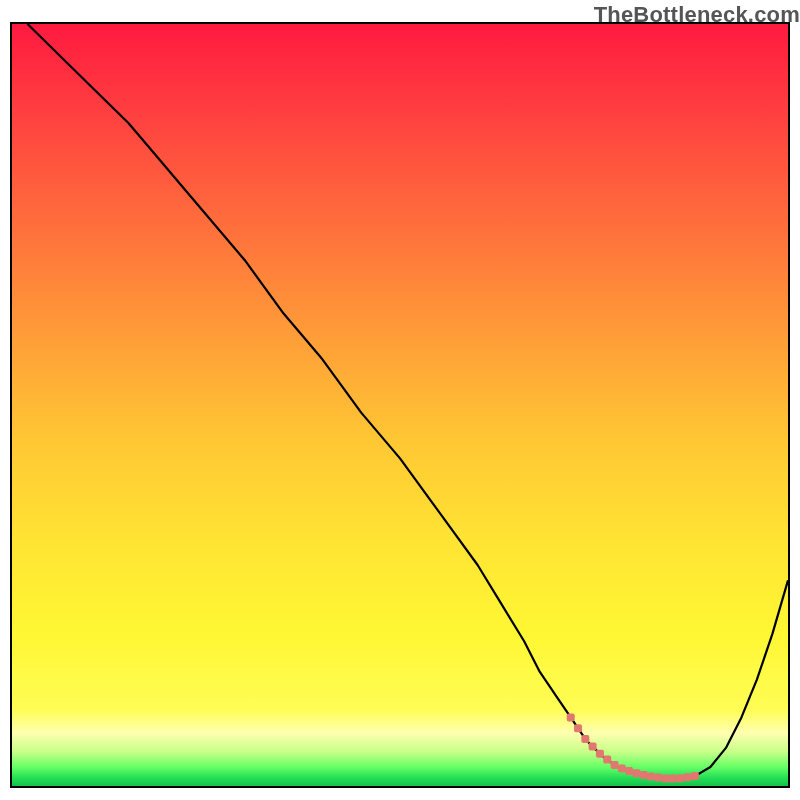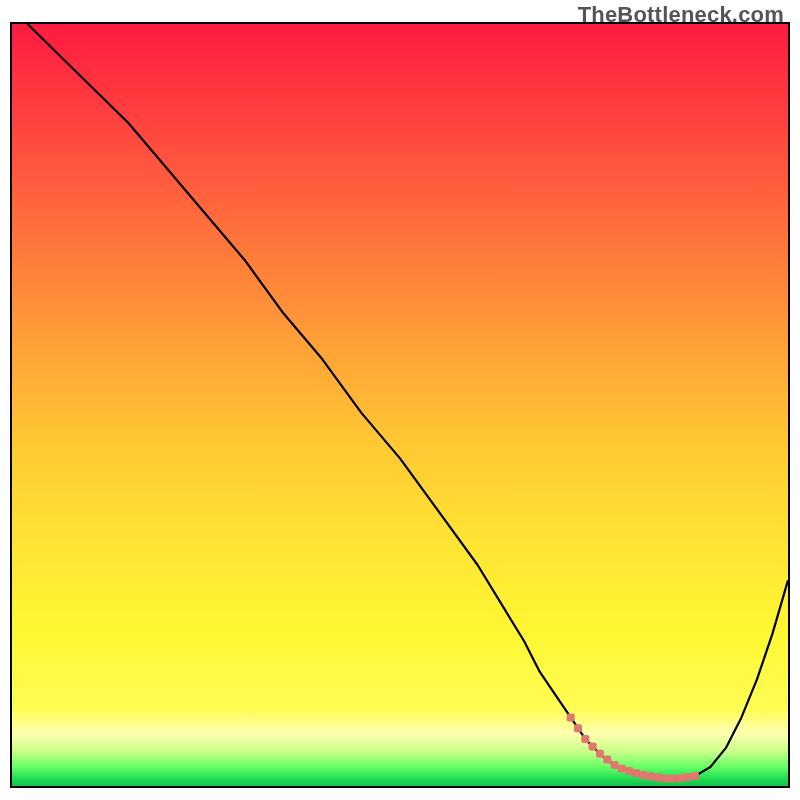--- a/index.html
+++ b/index.html
@@ -12,21 +12,21 @@
     overflow: hidden;
   }
   .container {
     position: relative;
     width: 800px;
     height: 800px;
   }
   .watermark {
     position: absolute;
     top: 2px;
-    right: 16px;
+    right: 0;
     font-size: 22px;
     font-weight: bold;
     color: #555;
     font-family: Arial, sans-serif;
     letter-spacing: 0.2px;
     z-index: 5;
   }
   .plot {
     position: absolute;
     left: 10px;

